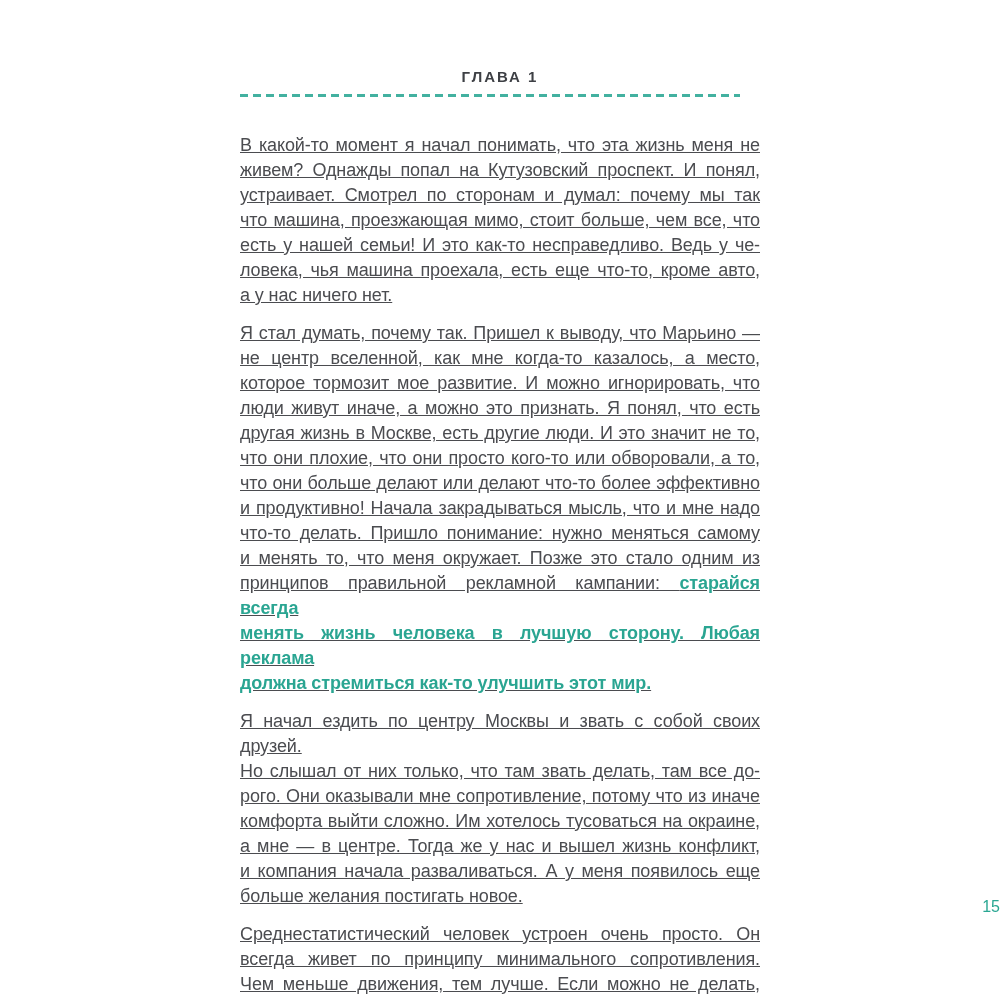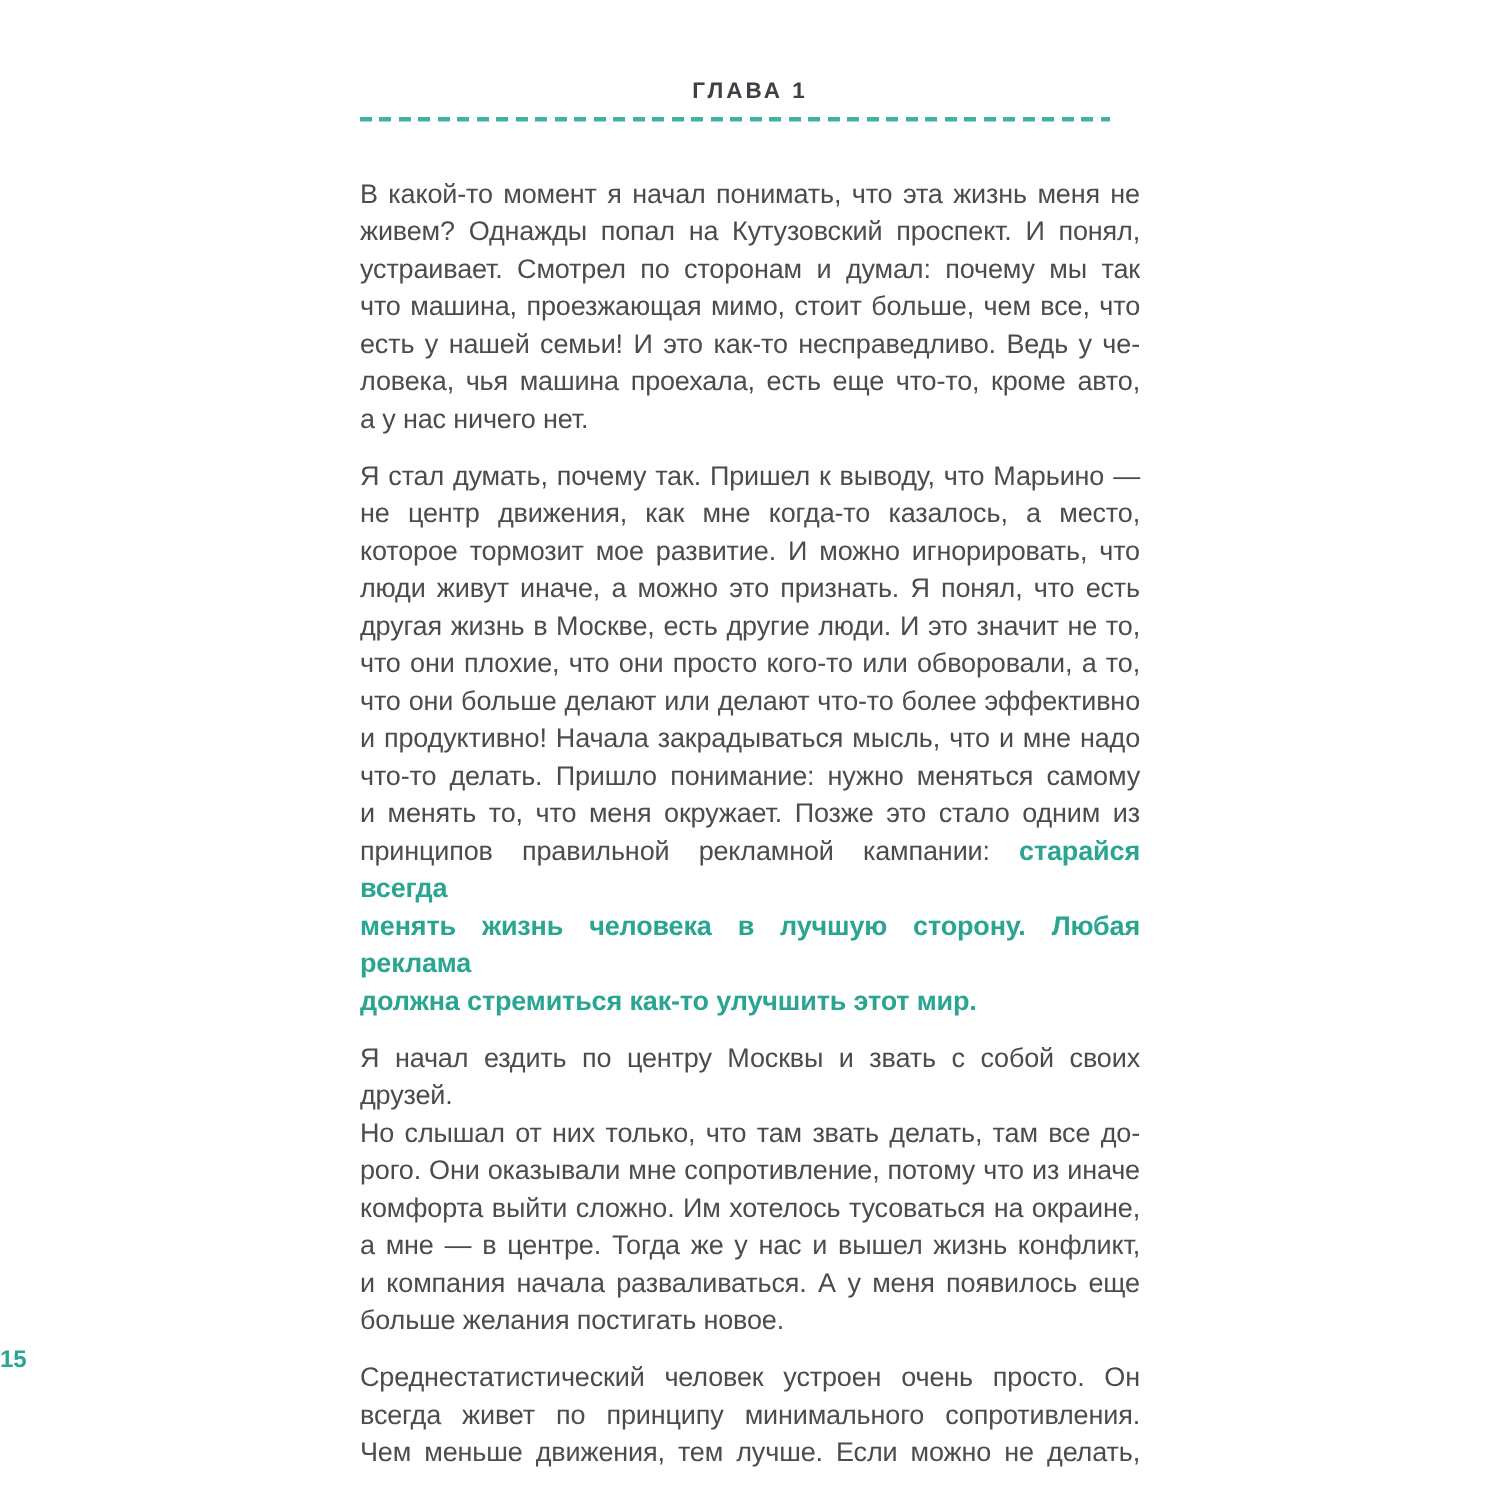--- a/index.html
+++ b/index.html
@@ -10,21 +10,21 @@
   }
   .page {
     position: relative;
     width: 1000px;
     height: 1000px;
     background: #ffffff;
     overflow: hidden;
   }
   .column {
     width: 520px;
-    margin: 0 auto;
+    margin: 16px auto;
     padding-top: 52px;
   }
   .chapter-header {
     text-align: center;
     font-size: 15px;
     font-weight: bold;
     letter-spacing: 2px;
     color: #3e4045;
   }
   .divider {
@@ -37,42 +37,43 @@
   }
   .text-block {
     margin-top: 36px;
     font-size: 18px;
     line-height: 25px;
     color: #4b4c50;
     letter-spacing: -0.1px;
   }
   .paragraph {
     margin: 0 0 13px 0;
+    text-decoration: underline;
   }
   .line {
     text-align: justify;
     text-align-last: justify;
     white-space: normal;
   }
   .line.last {
     text-align: right;
     text-align-last: left;
   }
   .accent {
     color: #2aa592;
     font-weight: bold;
   }
   .page-number {
     position: absolute;
     top: 898px;
     left: 0;
     width: 100%;
-    text-align: left;
+    text-align: right;
     font-size: 16px;
-    font-weight: bold;
+    font-weight: normal;
     color: #2aa793;
   }
 </style>
 </head>
 <body>
 
 <div class="page">
   <div class="column">
     <div class="chapter-header">ГЛАВА 1</div>
     <div class="divider"></div>
@@ -81,21 +82,21 @@
           <div class="line"><span class="normal">В какой-то момент я начал понимать, что эта жизнь меня не</span></div>
           <div class="line"><span class="normal">живем? Однажды попал на Кутузовский проспект. И понял,</span></div>
           <div class="line"><span class="normal">устраивает. Смотрел по сторонам и думал: почему мы так</span></div>
           <div class="line"><span class="normal">что машина, проезжающая мимо, стоит больше, чем все, что</span></div>
           <div class="line"><span class="normal">есть у нашей семьи! И это как-то несправедливо. Ведь у че-</span></div>
           <div class="line"><span class="normal">ловека, чья машина проехала, есть еще что-то, кроме авто,</span></div>
           <div class="line last"><span class="normal">а у нас ничего нет.</span></div>
         </div>
         <div class="paragraph">
           <div class="line"><span class="normal">Я стал думать, почему так. Пришел к выводу, что Марьино —</span></div>
-          <div class="line"><span class="normal">не центр движения, как мне когда-то казалось, а место,</span></div>
+          <div class="line"><span class="normal">не центр вселенной, как мне когда-то казалось, а место,</span></div>
           <div class="line"><span class="normal">которое тормозит мое развитие. И можно игнорировать, что</span></div>
           <div class="line"><span class="normal">люди живут иначе, а можно это признать. Я понял, что есть</span></div>
           <div class="line"><span class="normal">другая жизнь в Москве, есть другие люди. И это значит не то,</span></div>
           <div class="line"><span class="normal">что они плохие, что они просто кого-то или обворовали, а то,</span></div>
           <div class="line"><span class="normal">что они больше делают или делают что-то более эффективно</span></div>
           <div class="line"><span class="normal">и продуктивно! Начала закрадываться мысль, что и мне надо</span></div>
           <div class="line"><span class="normal">что-то делать. Пришло понимание: нужно меняться самому</span></div>
           <div class="line"><span class="normal">и менять то, что меня окружает. Позже это стало одним из</span></div>
           <div class="line"><span class="normal">принципов правильной рекламной кампании: </span><span class="accent">старайся всегда</span></div>
           <div class="line"><span class="accent">менять жизнь человека в лучшую сторону. Любая реклама</span></div>

